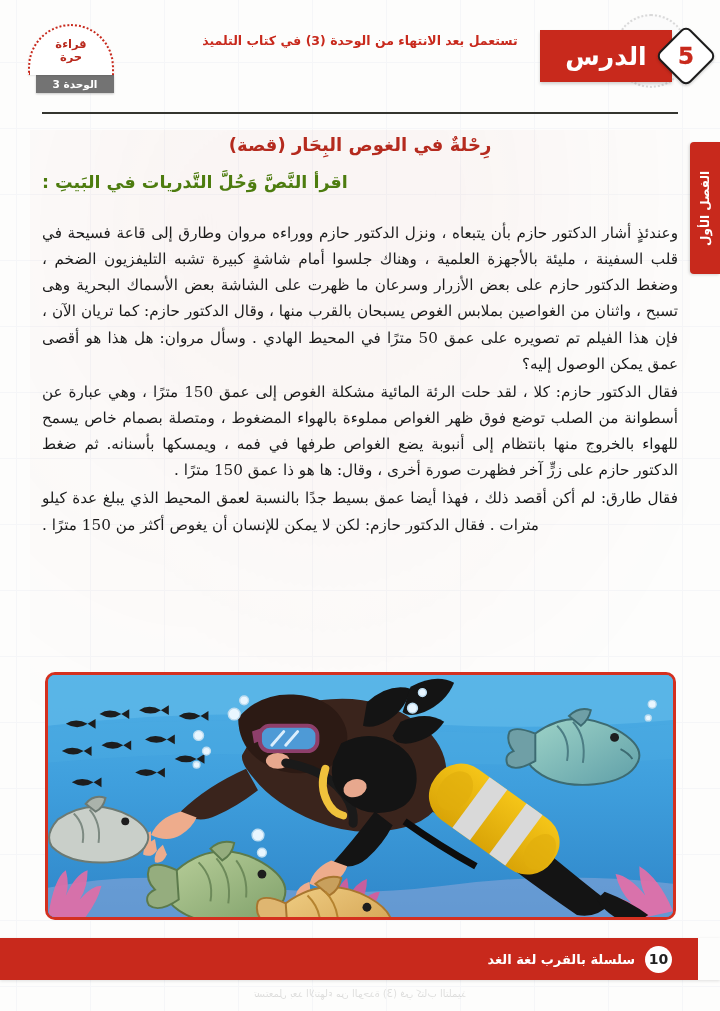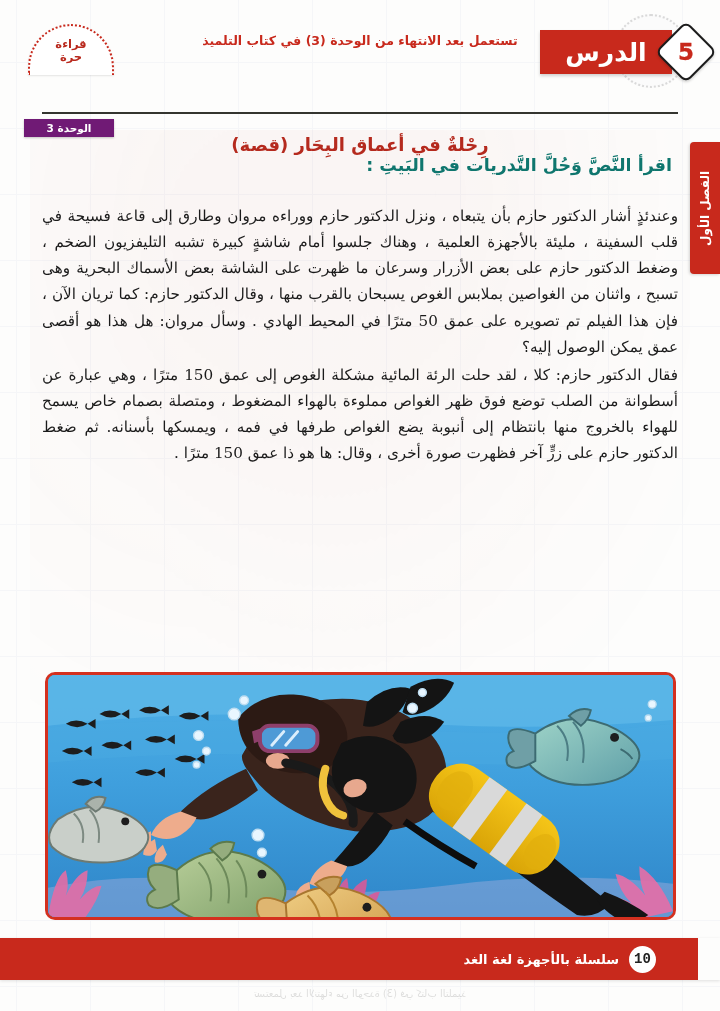--- a/index.html
+++ b/index.html
@@ -75,32 +75,31 @@
     line-height: 1.05;
     box-shadow: 0 1px 2px rgba(0,0,0,0.10);
   }
   .unit-badge-dome span {
     color: #b9291d;
     font-size: 11.5px;
     font-weight: 700;
     display: block;
   }
   .unit-badge-bar {
-    width: 90px;
+    width: 78px;
     height: 18px;
-    background: #701a75;
+    background: #737373;
     color: #ffffff;
     font-size: 10.5px;
     font-weight: 700;
     display: flex;
     align-items: center;
     justify-content: center;
     letter-spacing: 0.2px;
     box-shadow: 0 1px 2px rgba(0,0,0,0.22);
-    margin-top: 44px;
   }
 
   
   .lesson-wrap {
     position: absolute;
     right: 12px;
     top: 30px;
     display: flex;
     align-items: center;
     z-index: 5;
@@ -111,21 +110,21 @@
     top: -16px;
     width: 74px;
     height: 74px;
     border-radius: 50%;
     border: 2px dotted #d9d9d9;
     background: #fbfbfb;
     z-index: -1;
   }
   .lesson-bar {
     width: 132px;
-    height: 44px;
+    height: 52px;
     background: #c8291c;
     display: flex;
     align-items: center;
     justify-content: center;
     color: #ffffff;
     font-size: 25px;
     font-weight: 700;
     letter-spacing: 1px;
     box-shadow: 0 2px 3px rgba(0,0,0,0.18);
   }
@@ -222,24 +221,25 @@
   .story-title {
     text-align: center;
     color: #b52a1e;
     font-size: 18px;
     font-weight: 700;
     margin-top: 16px;
     letter-spacing: 0.2px;
   }
 
   .instruction {
-    text-align: right;
-    color: #0f766e;
+    text-align: left;
+    color: #4d7c0f;
     font-size: 17.5px;
     font-weight: 700;
+    margin-top: 17px;
     padding-right: 6px;
   }
 
   .episode {
     text-align: center;
     color: #c0291e;
     font-size: 16px;
     font-weight: 700;
     margin-top: 9px;
   }
@@ -297,22 +297,21 @@
     width: 27px;
     height: 27px;
     border-radius: 50%;
     background: #ffffff;
     color: #222;
     font-size: 14px;
     font-weight: 700;
     display: flex;
     align-items: center;
     justify-content: center;
-    margin-right: 16px;
-    font-family: Liberation Mono, monospace;
+    margin-right: 0;
   }
   .series-name {
     color: #ffffff;
     font-size: 13px;
     font-weight: 700;
     letter-spacing: 0.2px;
   }
   .footer-tail {
     position: absolute;
     right: 0;
@@ -365,28 +364,29 @@
 
     <div class="header-rule"></div>
   </div>
 
   <div class="side-tab">
     <span>الفصل الأول</span>
   </div>
 
   <div class="content">
 
-    <div class="story-title">رِحْلةٌ في أعماق البِحَار (قصة)</div>
+    <div class="story-title">رِحْلةٌ في الغوص البِحَار (قصة)</div>
 
     <div class="instruction">اقرأ النَّصَّ وَحُلَّ التَّدريات في البَيتِ :</div>
 
 
     <div class="body-text">
       <p>وعندئذٍ أشار الدكتور حازم بأن يتبعاه ، ونزل الدكتور حازم ووراءه مروان وطارق إلى قاعة فسيحة في قلب السفينة ، مليئة بالأجهزة العلمية ، وهناك جلسوا أمام شاشةٍ كبيرة تشبه التليفزيون الضخم ، وضغط الدكتور حازم على بعض الأزرار وسرعان ما ظهرت على الشاشة بعض الأسماك البحرية وهى تسبح ، واثنان من الغواصين بملابس الغوص يسبحان بالقرب منها ، وقال الدكتور حازم: كما تريان الآن ، فإن هذا الفيلم تم تصويره على عمق 50 مترًا في المحيط الهادي . وسأل مروان: هل هذا هو أقصى عمق يمكن الوصول إليه؟</p>
       <p>فقال الدكتور حازم: كلا ، لقد حلت الرئة المائية مشكلة الغوص إلى عمق 150 مترًا ، وهي عبارة عن أسطوانة من الصلب توضع فوق ظهر الغواص مملوءة بالهواء المضغوط ، ومتصلة بصمام خاص يسمح للهواء بالخروج منها بانتظام إلى أنبوبة يضع الغواص طرفها في فمه ، ويمسكها بأسنانه. ثم ضغط الدكتور حازم على زرٍّ آخر فظهرت صورة أخرى ، وقال: ها هو ذا عمق 150 مترًا .</p>
+      <p class="tight">فقال طارق: لم أكن أقصد ذلك ، فهذا أيضا عمق بسيط جدًا بالنسبة لعمق المحيط الذي يبلغ عدة كيلو مترات . فقال الدكتور حازم: لكن لا يمكن للإنسان أن يغوص أكثر من 150 مترًا .</p>
     </div>
   </div>
 
   <div class="illustration">
     <svg class="illu-svg" viewBox="0 0 631 248" preserveAspectRatio="none">
       <defs>
         <linearGradient id="water" x1="0" y1="0" x2="0" y2="1">
           <stop offset="0%" stop-color="#4fb0e6"></stop>
           <stop offset="45%" stop-color="#3f9fdd"></stop>
           <stop offset="100%" stop-color="#2f86c9"></stop>
@@ -585,20 +585,20 @@
           <path d="M44 18 q16 16 12 38"></path>
             <path d="M62 14 q16 18 12 42"></path>
         </g>
       </g>
     </svg>
   </div>
 
   <div class="footer">
     <div class="footer-inner">
       <div class="page-num">10</div>
-      <div class="series-name">سلسلة بالأجهزة لغة الغد</div>
+      <div class="series-name">سلسلة بالقرب لغة الغد</div>
     </div>
     <div class="footer-tail"></div>
   </div>
 
   <div class="footer-ghost">تستعمل بعد الانتهاء من الوحدة (3) في كتاب التلميذ</div>
 
 </div>
 
 </body></html>

